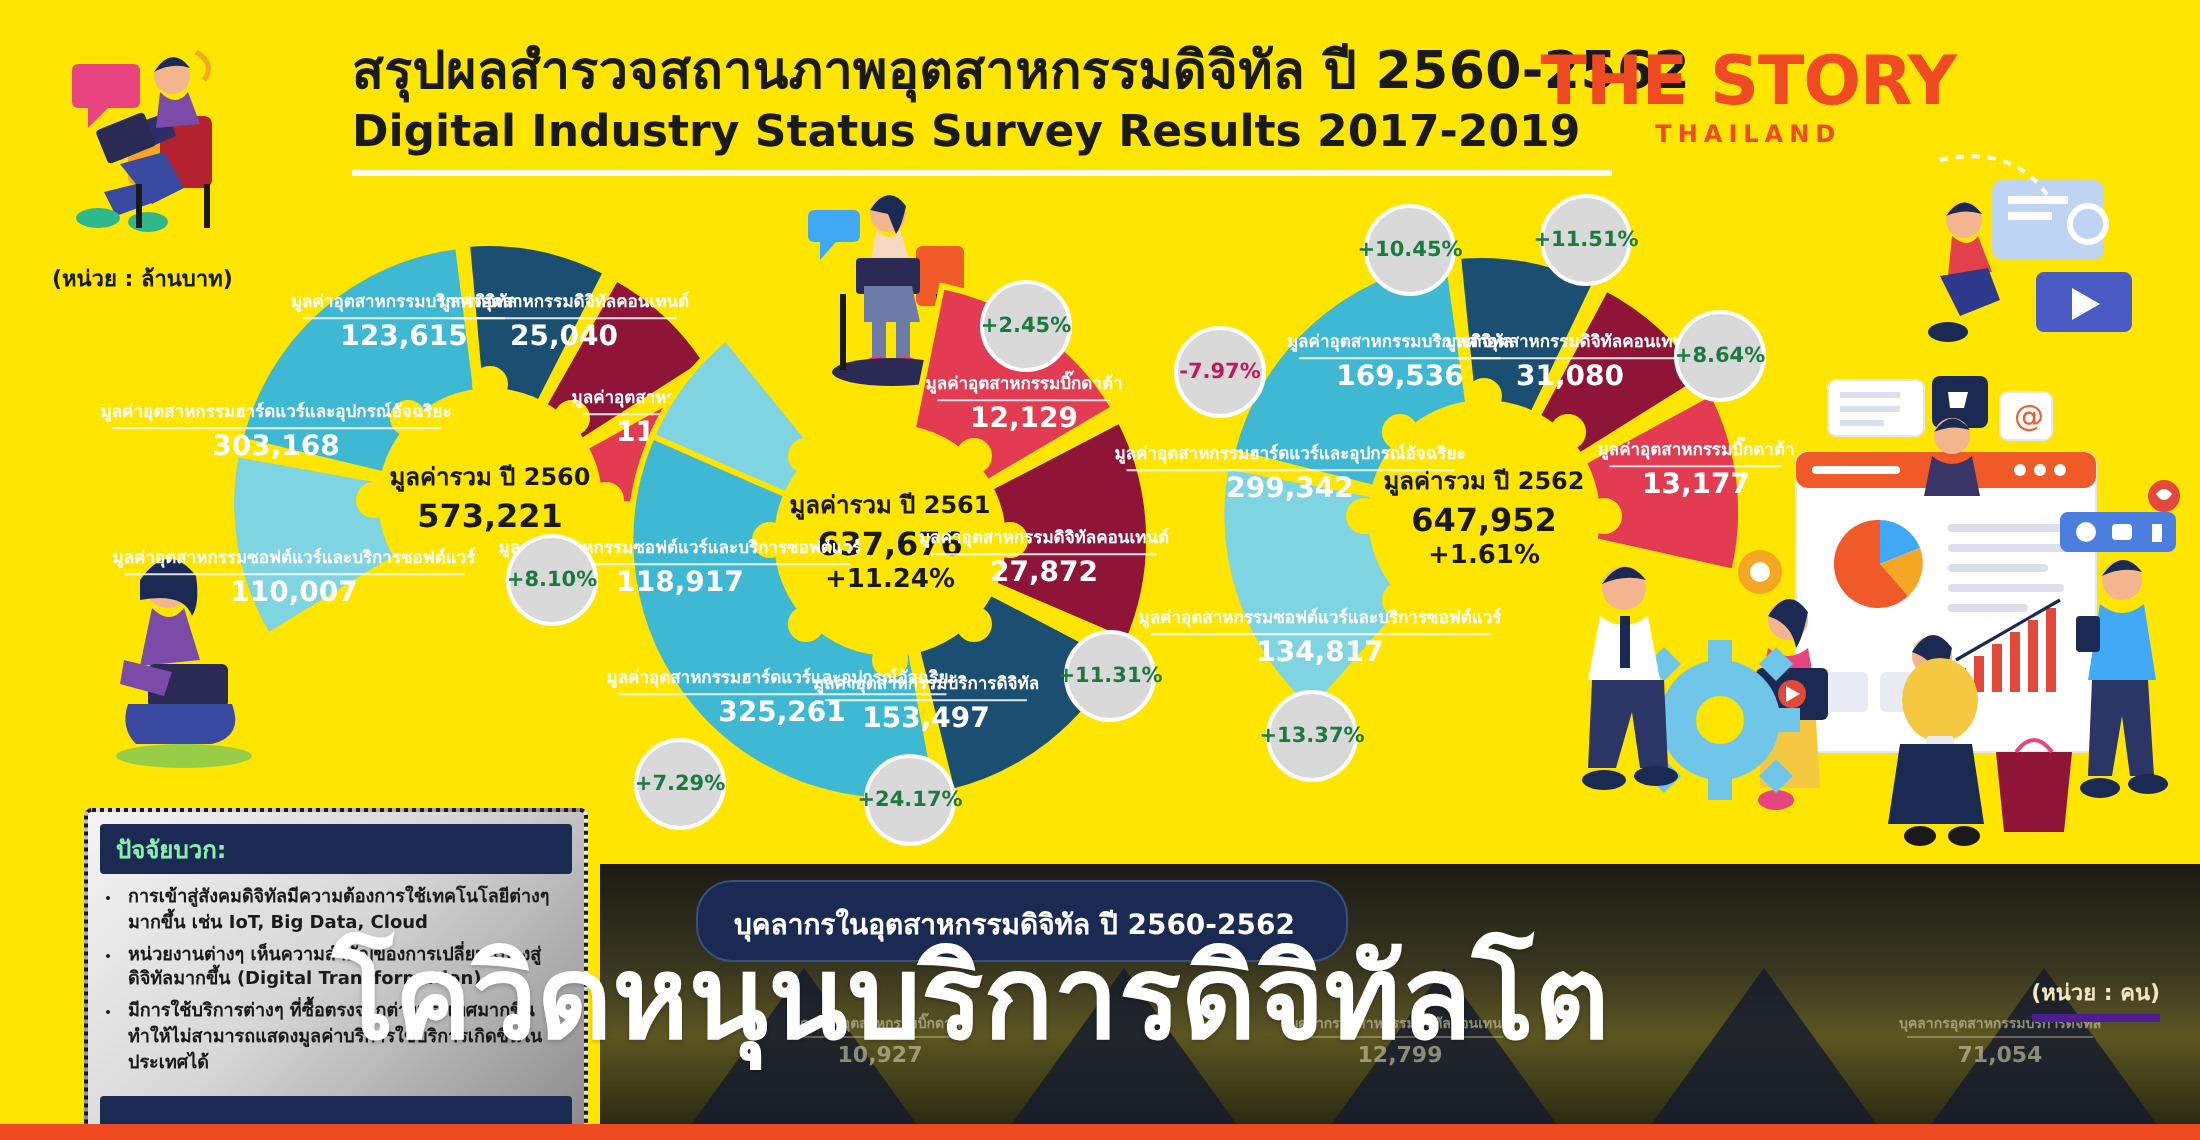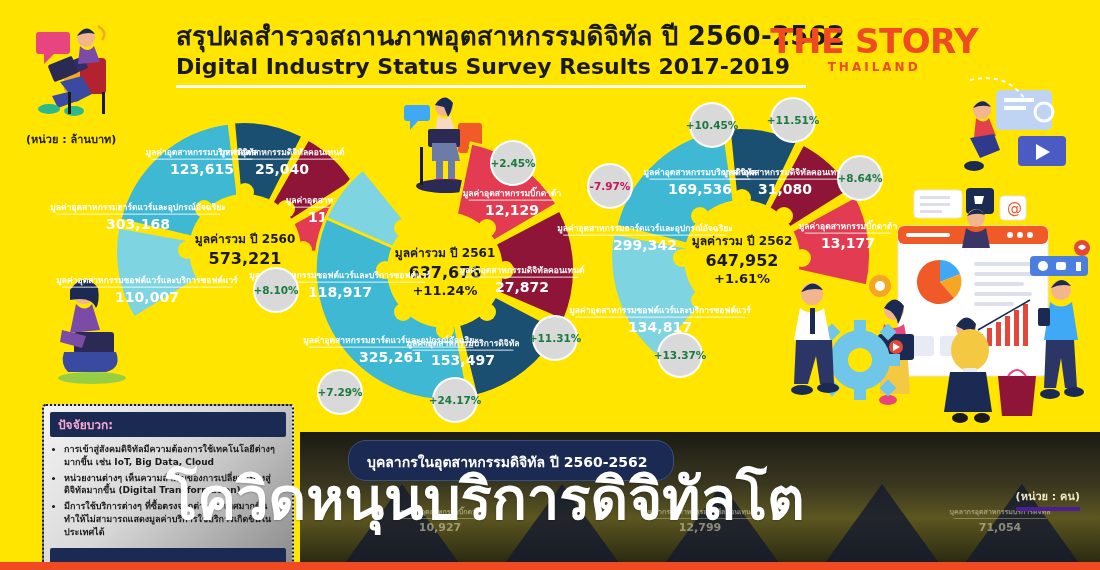--- a/index.html
+++ b/index.html
@@ -86,21 +86,21 @@
   }
   .pct.neg { color: #C2185B; }
 
   
   .factors {
     position:absolute; left: 42px; top: 404px; width: 252px; height: 166px;
     background: linear-gradient(135deg,#f4f4f4 0%, #d8d8d8 45%, #8a8a8a 100%);
     border: 2px dotted #1a1a1a; border-radius: 4px; z-index: 20; overflow:hidden;
   }
   .factors-hd {
-    margin: 6px 6px 0 6px; background: #1B2A52; color:#f9a8d4;
+    margin: 6px 6px 0 6px; background: #1B2A52; color:#86efac;
     font-size: 12px; font-weight: 700; padding: 3px 8px; border-radius: 2px;
   }
   .factors ul { margin: 6px 8px 0 20px; }
   .factors li {
     font-size: 9px; font-weight: 700; color:#1a1a1a; line-height: 1.42;
     margin-bottom: 3px;
   }
   .factors-hd2 {
     position:absolute; left:6px; right:6px; bottom:4px; height:16px;
     background:#1B2A52; border-radius:2px;
@@ -373,25 +373,25 @@
       <div class="cl-p">+1.61%</div>
     </div>
   </div>
 
   <div class="pct" style="left:513px; top:163px;">+2.45%</div>
   <div class="pct" style="left:555px; top:338px;">+11.31%</div>
   <div class="pct" style="left:455px; top:400px;">+24.17%</div>
   <div class="pct" style="left:340px; top:392px;">+7.29%</div>
   <div class="pct" style="left:276px; top:290px;">+8.10%</div>
 
-  <div class="pct" style="left:705px; top:125px;margin-left:7px;">+10.45%</div>
+  <div class="pct" style="left:705px; top:125px;">+10.45%</div>
   <div class="pct" style="left:793px; top:120px;">+11.51%</div>
   <div class="pct" style="left:860px; top:178px;">+8.64%</div>
   <div class="pct neg" style="left:610px; top:186px;">-7.97%</div>
-  <div class="pct" style="left:656px; top:355px;margin-left:24px;">+13.37%</div>
+  <div class="pct" style="left:656px; top:368px;">+13.37%</div>
 
   <svg class="ill" style="left:392px; top:85px; width:110px; height:115px;" viewBox="0 0 110 115">
     <rect x="12" y="20" width="26" height="16" rx="3" fill="#3FA9F5"></rect>
     <polygon points="18,36 18,45 26,36" fill="#3FA9F5"></polygon>
     <rect x="66" y="38" width="24" height="30" rx="3" fill="#F15A29"></rect>
     <circle cx="52" cy="22" r="9" fill="#F3B58E"></circle>
     <path d="M43 20 q9 -14 18 -2 q-2 10 -5 14 l-4 -10z" fill="#1B2A52"></path>
     <path d="M46 30 q7 7 12 0 l5 16 l-20 2z" fill="#F6D9C0"></path>
     <rect x="36" y="44" width="32" height="18" rx="2" fill="#2B2A55"></rect>
     <path d="M40 58 l24 0 l4 18 l-28 0z" fill="#6C7BA8"></path>

